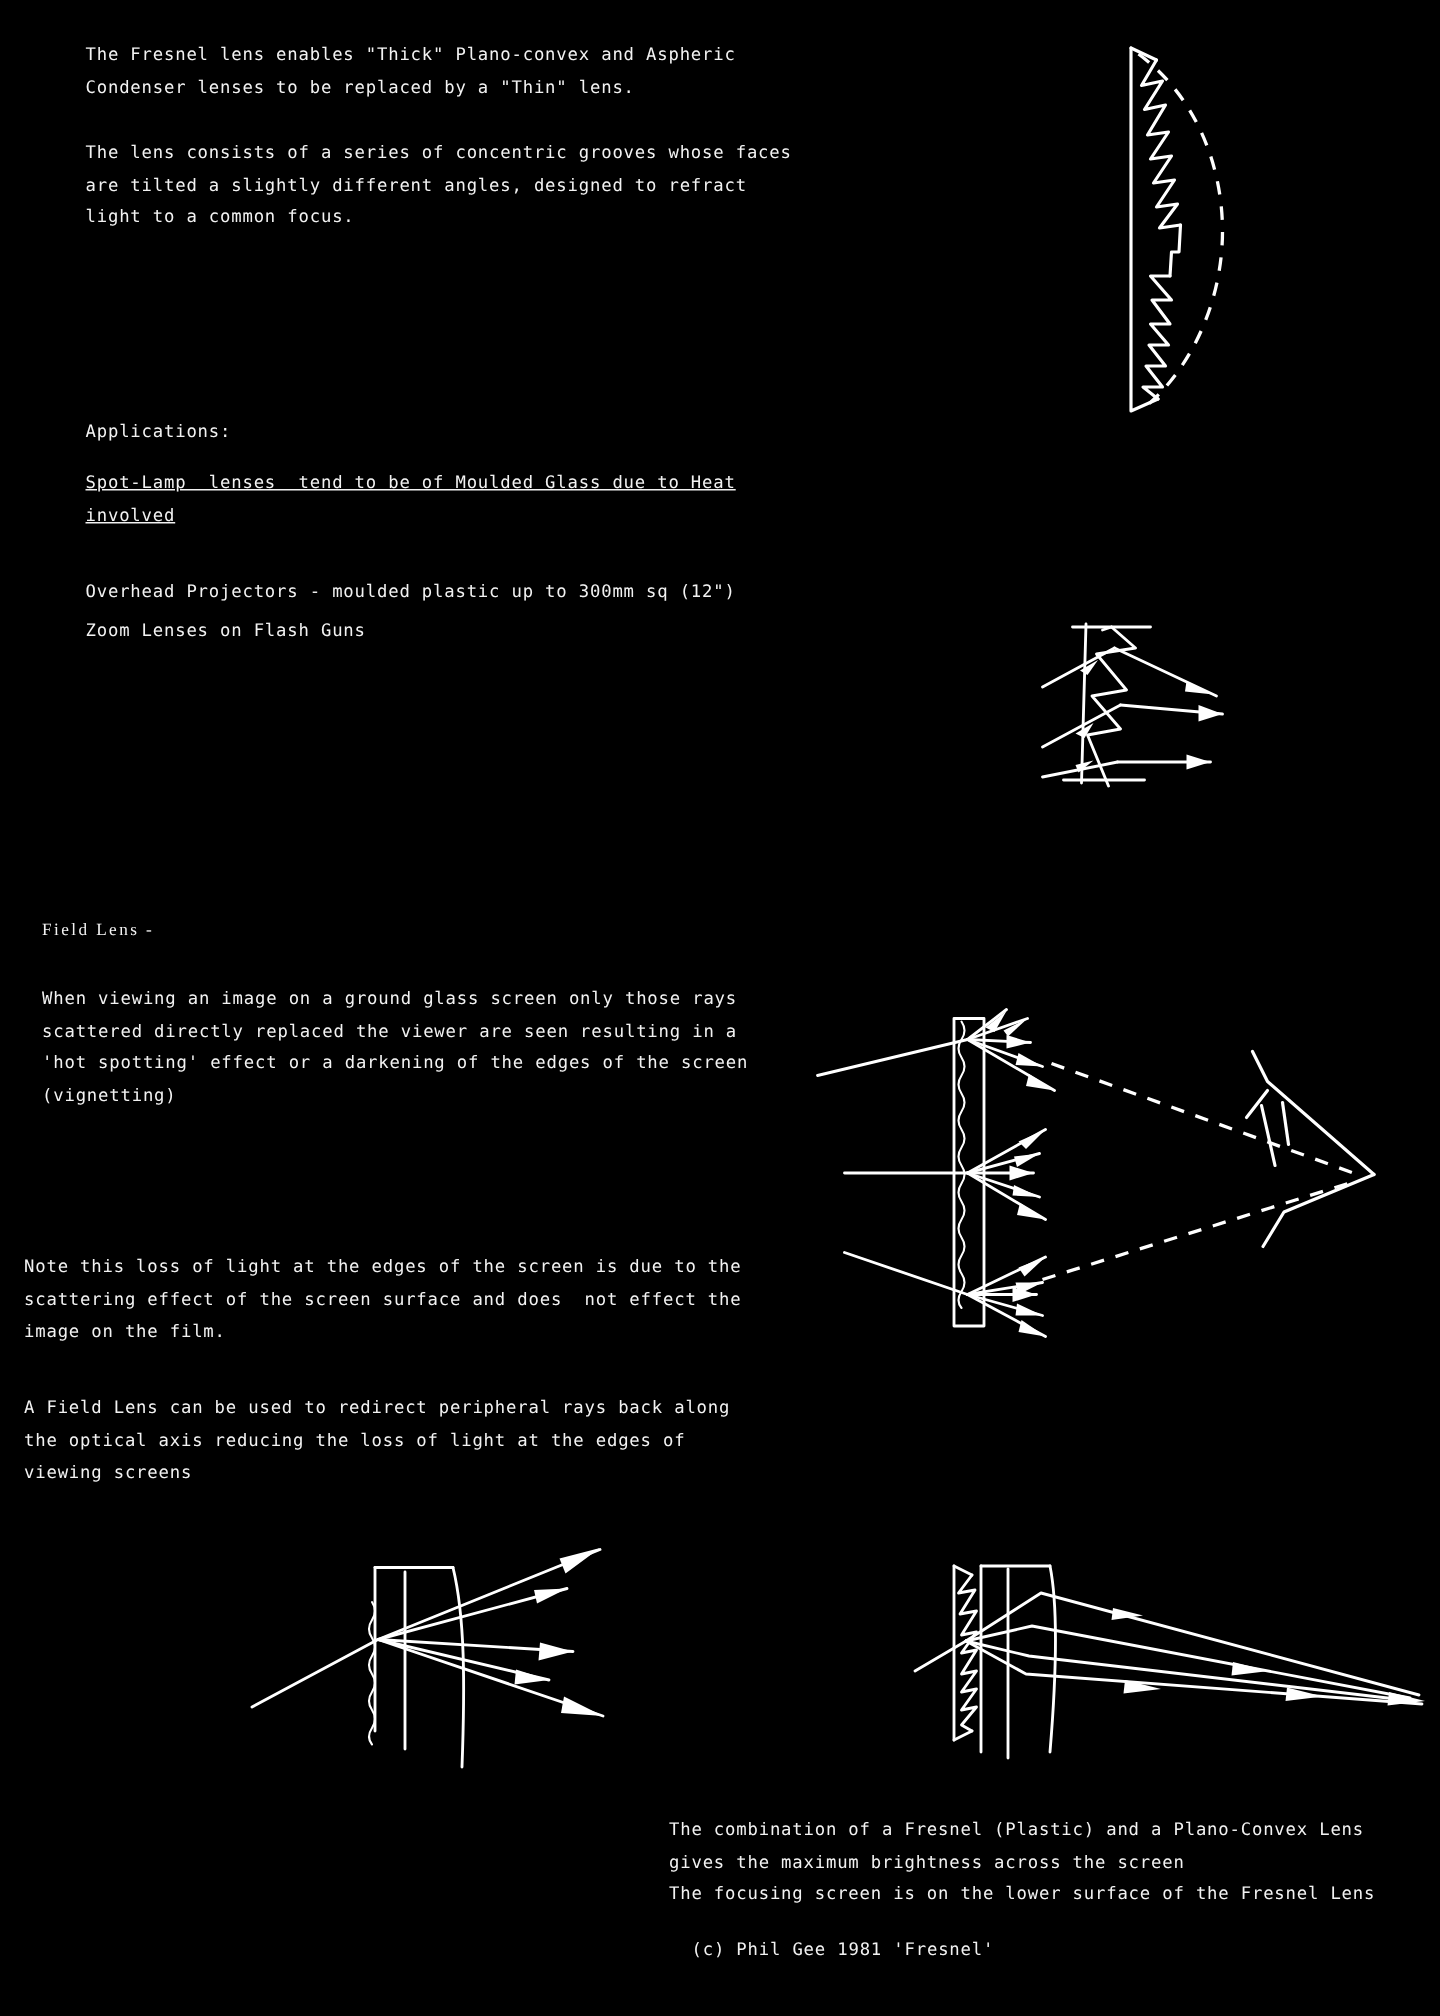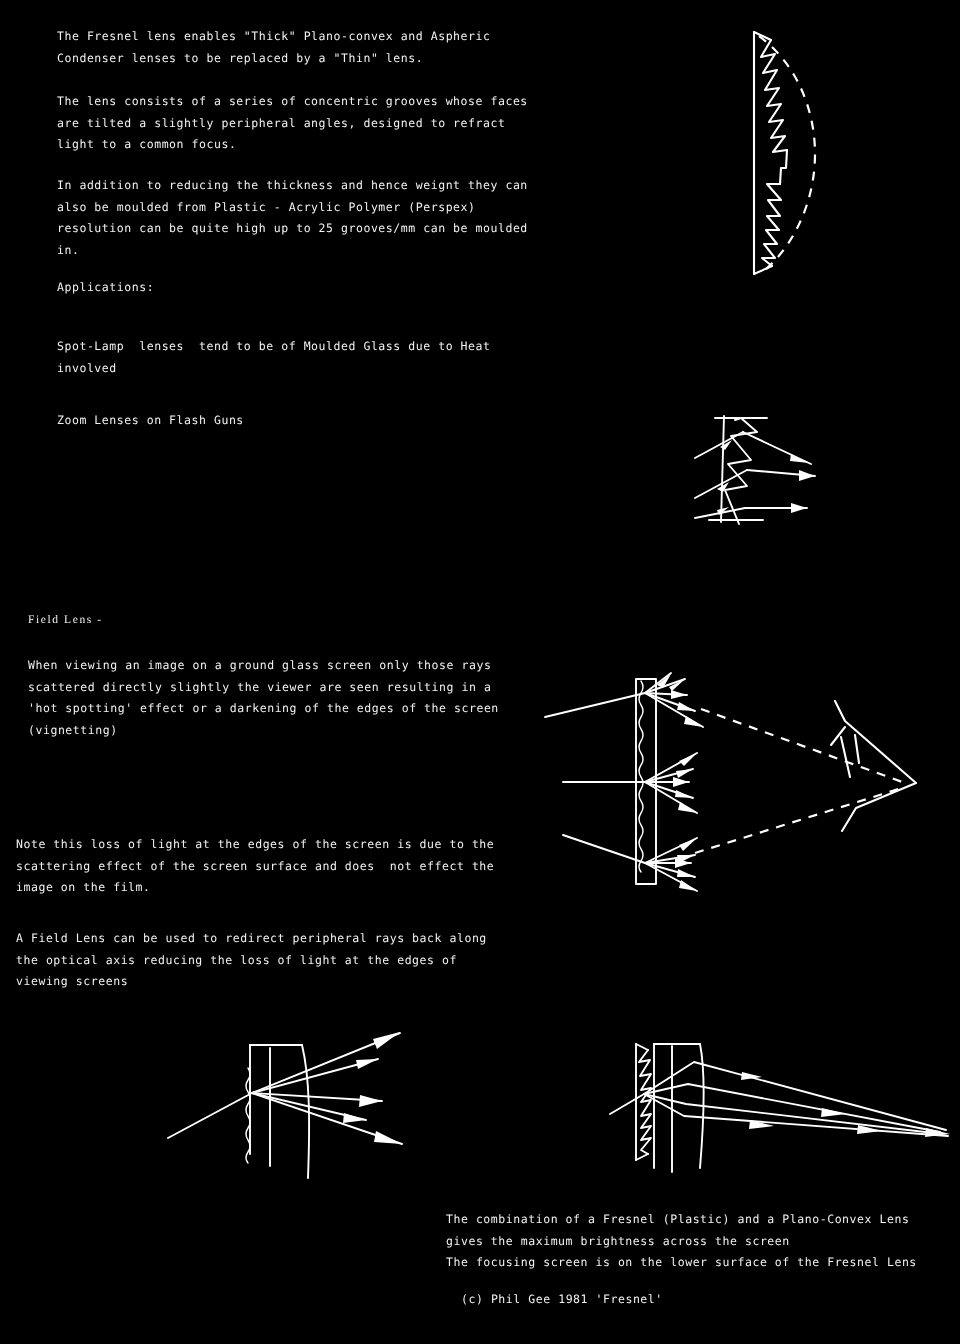--- a/index.html
+++ b/index.html
@@ -63,41 +63,38 @@
 </style>
 </head>
 <body>
 
 <div class="page">
 
   <div class="txt" style="left:57px; top:26px;">The Fresnel lens enables "Thick" Plano-convex and Aspheric
 Condenser lenses to be replaced by a "Thin" lens.</div>
 
   <div class="txt" style="left:57px; top:91px;">The lens consists of a series of concentric grooves whose faces
-are tilted a slightly peripheral angles, designed to refract
+are tilted a slightly different angles, designed to refract
 light to a common focus.</div>
 
-  <div class="txt" style="left:57px; top:175px;">In addition to reducing the thickness and hence weignt they can
-also be moulded from Plastic - Acrylic Polymer (Perspex)
-resolution can be quite high up to 25 grooves/mm can be moulded
-in.</div>
 
   <div class="txt" style="left:57px; top:277px;">Applications:</div>
 
-  <div class="txt" style="left:57px; top:336px;">Spot-Lamp  lenses  tend to be of Moulded Glass due to Heat
+  <div class="txt" style="left:57px; top:311px;text-decoration:underline;">Spot-Lamp  lenses  tend to be of Moulded Glass due to Heat
 involved</div>
 
+  <div class="txt" style="left:57px; top:384px;">Overhead Projectors - moulded plastic up to 300mm sq (12")</div>
 
   <div class="txt" style="left:57px; top:410px;">Zoom Lenses on Flash Guns</div>
 
 
   <div class="txt" style="left:28px; top:610px; letter-spacing:1.6px;font-family:Liberation Serif, serif;">Field Lens -</div>
 
   <div class="txt" style="left:28px; top:655px;">When viewing an image on a ground glass screen only those rays
-scattered directly slightly the viewer are seen resulting in a
+scattered directly replaced the viewer are seen resulting in a
 'hot spotting' effect or a darkening of the edges of the screen
 (vignetting)</div>
 
   <div class="txt" style="left:16px; top:834px;">Note this loss of light at the edges of the screen is due to the
 scattering effect of the screen surface and does  not effect the
 image on the film.</div>
 
   <div class="txt" style="left:16px; top:928px;">A Field Lens can be used to redirect peripheral rays back along
 the optical axis reducing the loss of light at the edges of
 viewing screens</div>

